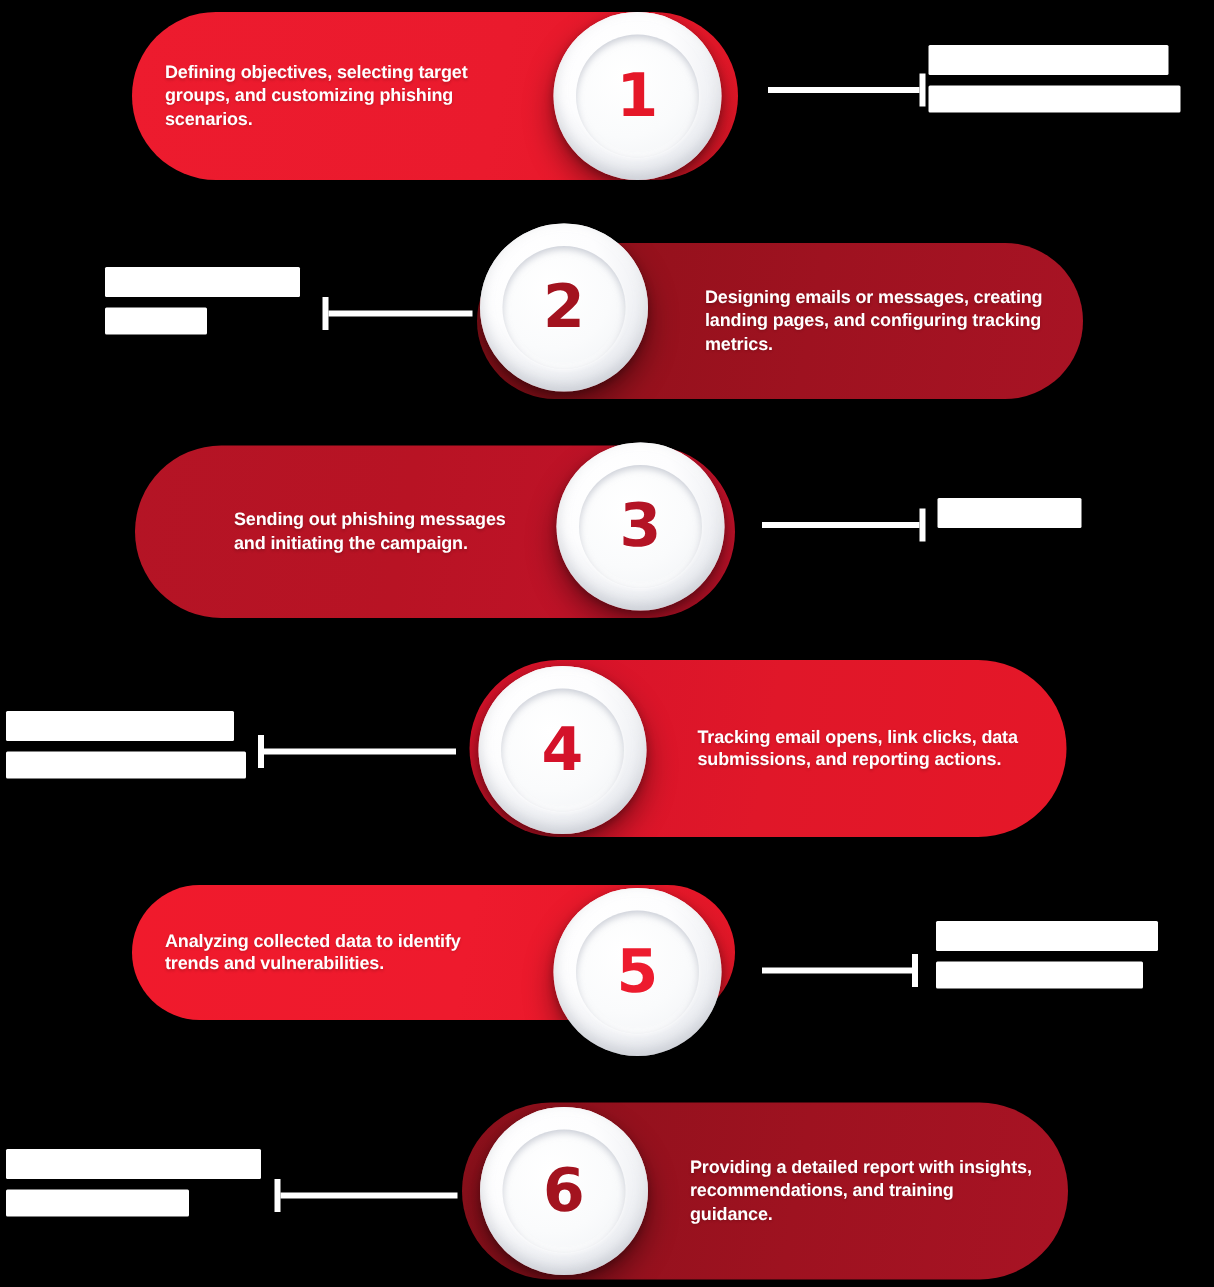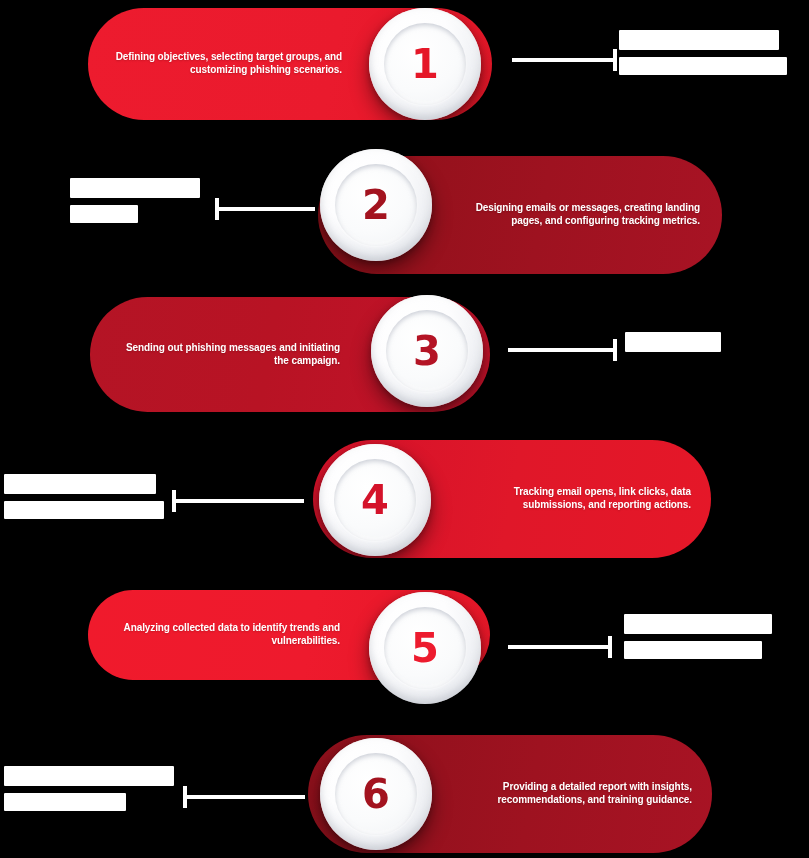--- a/index.html
+++ b/index.html
@@ -35,24 +35,24 @@
     box-shadow: 0 10px 22px rgba(0,0,0,0.55);
     display: flex;
     align-items: center;
     box-sizing: border-box;
   }
   .pill.circle-right { justify-content: flex-start; }
   .pill.circle-left  { justify-content: flex-end; }
 
   .pill-text {
     color: #ffffff;
-    font-size: 10px;
+    font-size: 12px;
     font-weight: bold;
     line-height: 1.28;
-    text-align: right;
+    text-align: left;
     letter-spacing: -0.1px;
     text-shadow: 0 1px 2px rgba(0,0,0,0.18);
   }
 
   
   .medallion {
     position: absolute;
     border-radius: 50%;
     background:
       radial-gradient(circle at 34% 28%, #ffffff 0%, #fdfdfe 38%, #eceef2 72%, #dde0e6 100%);
@@ -147,21 +147,21 @@
     </div>
 
     <div class="label-wrap align-left" style="left:619px; top:30px; width:168px;">
       <div class="redact title" style="width:160px;"></div>
       <div class="redact" style="width:168px;"></div>
     </div>
   </div>
 
   <div class="step" style="top:146px;height:130px;">
 
-    <div class="pill circle-left" style="left:318px; top:10px; width:404px; height:118px;
+    <div class="pill circle-left" style="left:318px; top:16px; width:404px; height:104px;
                 background:linear-gradient(100deg,#8E1019 0%,#9E1220 55%,#A81324 100%);
                 padding-left:152px; padding-right:22px;">
       <div class="pill-text" style="width:100%;">Designing emails or messages, creating landing pages, and configuring tracking metrics.</div>
     </div>
 
     <div class="medallion" style="left:320px; top:3px; width:112px; height:112px;">
       <div class="ring"></div>
       <div class="num" style="color:#A3131F;">2</div>
     </div>
 
@@ -174,21 +174,21 @@
       <div class="redact title" style="width:130px;"></div>
       <div class="redact" style="width:68px;"></div>
     </div>
   </div>
 
   <div class="step" style="top:292px;height:130px;">
 
     <div class="pill circle-right" style="left:90px; top:5px; width:400px; height:115px;
                 background:linear-gradient(100deg,#B41425 0%,#B81324 45%,#C4122A 100%);
                 padding-left:22px; padding-right:150px;">
-      <div class="pill-text" style="width:100%;">Sending out phishing messages and initiating the campaign.</div>
+      <div class="pill-text" style="width:100%;margin-left:44px;">Sending out phishing messages and initiating the campaign.</div>
     </div>
 
     <div class="medallion" style="left:371px; top:3px; width:112px; height:112px;">
       <div class="ring"></div>
       <div class="num" style="color:#B41425;">3</div>
     </div>
 
     <div class="connector" style="left:508px; top:47px; width:110px;">
       <div class="hline" style="left:0; width:105px;"></div>
       <div class="tick" style="left:105px; top:0;"></div>

